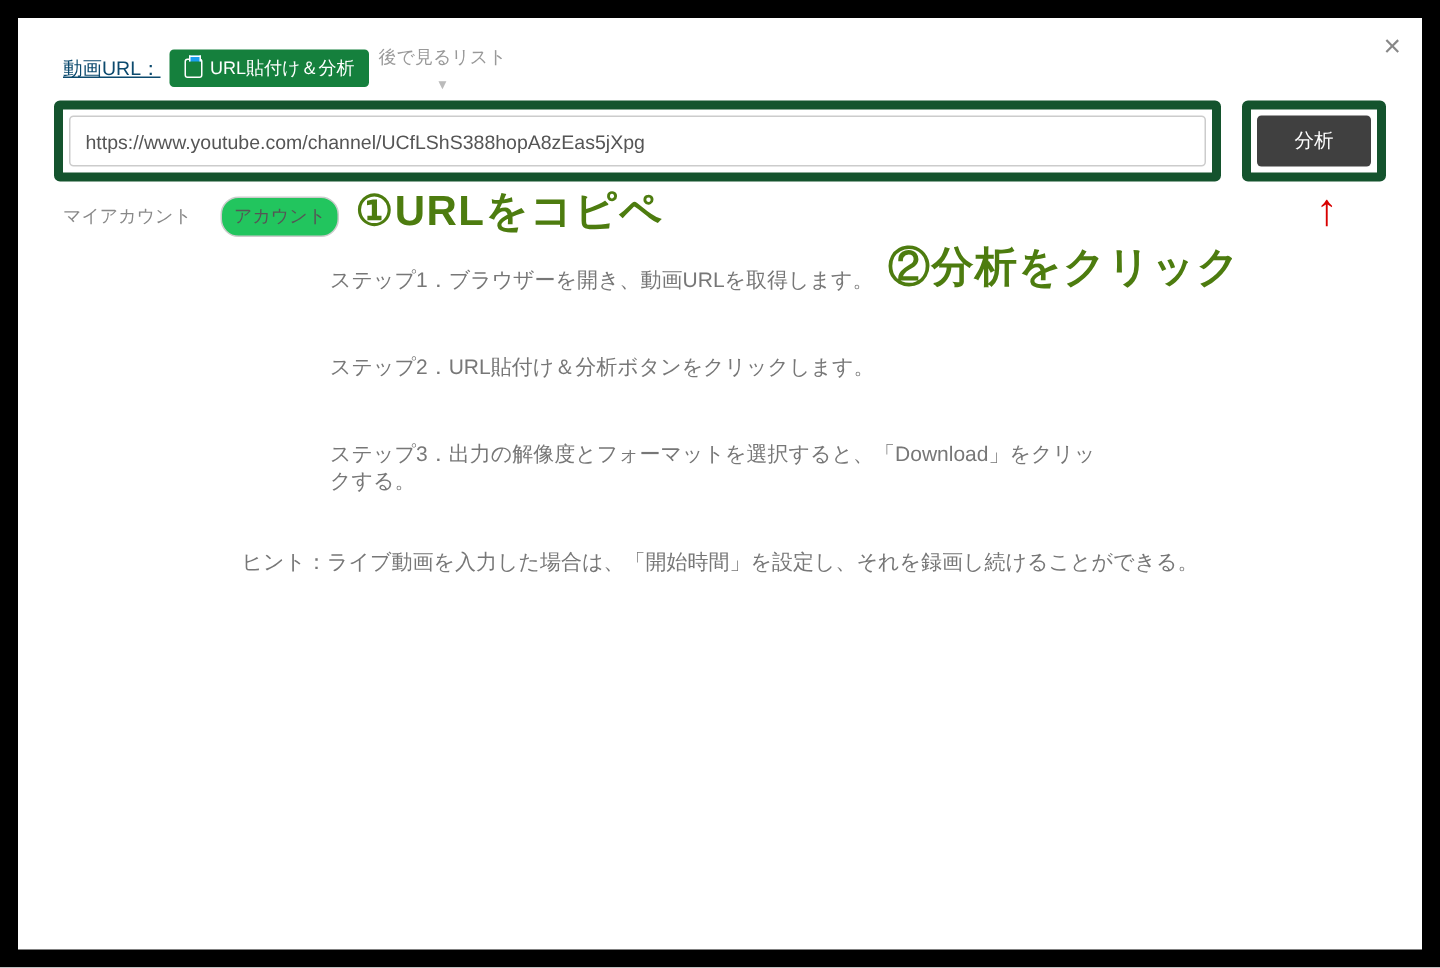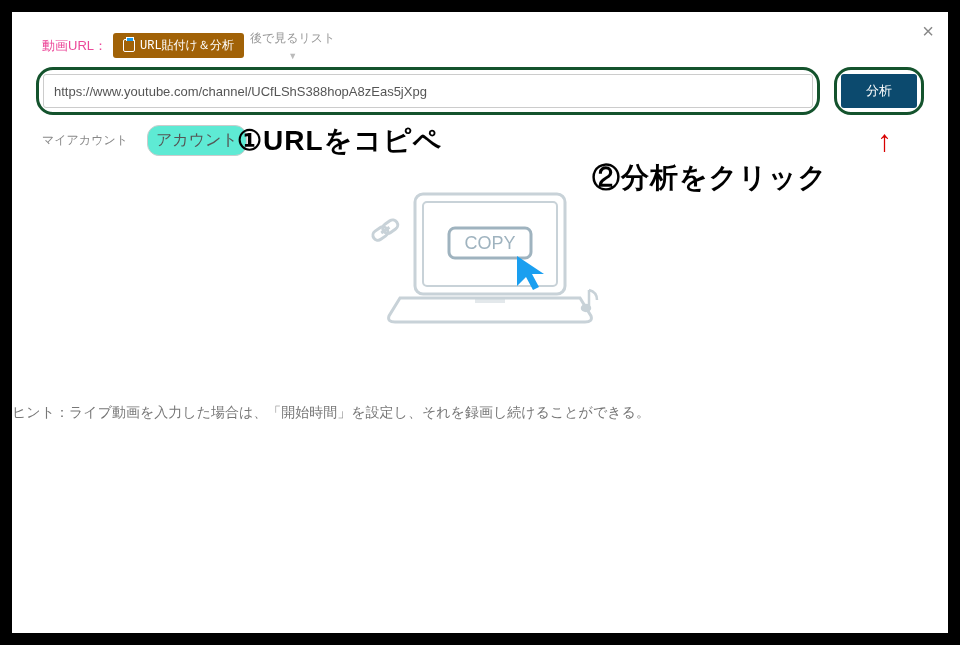--- a/index.html
+++ b/index.html
@@ -10,76 +10,76 @@
   .panel {
     width: 100%; height: 100%; background: #fff; position: relative;
   }
   .close-x {
     position: absolute; top: 8px; right: 14px; font-size: 20px; color: #888; cursor: pointer;
   }
   .topbar {
     display: flex; align-items: center; gap: 6px; padding: 18px 30px 6px 30px;
     font-size: 13px; color: #666;
   }
-  .topbar .label-url { color: #ec4899; font-weight: 500; }
+  .topbar .label-url { color: #0c4a6e; font-weight: 500; text-decoration: underline; }
   .paste-btn {
     display: inline-flex; align-items: center; gap: 5px;
-    background: #a16207; color: #fff; padding: 4px 10px; border-radius: 3px;
-    font-size: 12px; cursor: pointer; font-family: Liberation Mono, monospace;
+    background: #15803d; color: #fff; padding: 4px 10px; border-radius: 3px;
+    font-size: 12px; cursor: pointer;
   }
   .paste-btn .paste-ic { width: 12px; height: 13px; border: 1px solid #fff; border-radius: 2px; position: relative; }
   .paste-btn .paste-ic::before { content: ""; position: absolute; top: -3px; left: 2px; width: 6px; height: 3px; background: #1a9ff0; border: 1px solid #fff; border-bottom: none; }
   .later-list { color: #999; font-size: 12px; display: inline-flex; align-items: center; gap: 4px; cursor: pointer; flex-direction: column; }
   .later-list .tri { font-size: 9px; color: #bbb; }
 
   .input-row {
     display: flex; align-items: center; gap: 14px; padding: 0 24px; position: relative;
   }
   .url-box-wrap, .analyze-wrap {
-    border: 3px solid #14532d; border-radius: 17px; padding: 4px;
+    border: 6px solid #14532d; border-radius: 4px; padding: 4px;
   }
   .url-box-wrap { flex: 1; }
   .url-input {
     width: 100%; height: 34px; border: 1px solid #ccc; border-radius: 3px;
     padding: 0 10px; font-size: 13px; color: #555; outline: none;
   }
   .analyze-btn {
-    width: 76px; height: 34px; background: #0c4a6e; color: #fff; border: none;
+    width: 76px; height: 34px; background: #404040; color: #fff; border: none;
     border-radius: 3px; font-size: 13px; cursor: pointer;
   }
 
   .acct-row {
     padding: 10px 30px 0 30px; display: flex; align-items: center; gap: 19px;
     font-size: 12px; color: #888;
   }
   .acct-btn {
-    border: 1px solid #ccc; background: #5eead4; padding: 4px 8px; font-size: 16px;
+    border: 1px solid #ccc; background: #22c55e; padding: 4px 8px; font-size: 12px;
     color: #555; cursor: pointer; border-radius: 12px;
   }
 
   .annot {
-    position: absolute; color: #000000; font-weight: 800; font-size: 28px;
+    position: absolute; color: #4d7c0f; font-weight: 800; font-size: 28px;
     letter-spacing: 1px; white-space: nowrap; pointer-events: none;
   }
   .annot-arrow {
     position: absolute; color: #d80000; font-weight: 900; font-size: 30px; pointer-events: none;
   }
 
   .illus-wrap { width: 100%; text-align: center; padding: 30px 0 20px 0; }
   .illus { display: inline-block; }
 
   .steps {
     text-align: center; padding: 0 60px;
   }
   .steps p {
     color: #777; font-size: 14px; margin: 20px 0; text-align: left;
     display: inline-block; width: 520px;
   }
   .hint {
-    text-align: left; color: #777; font-size: 14px; margin-top: 34px;
+    text-align: center; color: #777; font-size: 14px; margin-top: 16px;
   }
 </style>
 </head>
 <body>
 
 <div class="frame">
   <div class="panel">
 
     <div class="close-x">×</div>
 
@@ -106,46 +106,23 @@
 
     <div class="acct-row">
       <span>マイアカウント</span>
       <button class="acct-btn">アカウント</button>
     </div>
 
     <div class="annot" style="top:110px; left:225px;">①URLをコピペ</div>
     <div class="annot-arrow" style="top:112px; left:865px;">↑</div>
     <div class="annot" style="top:147px; left:580px;">②分析をクリック</div>
 
-    <div class="illus-wrap">
-      <span class="illus">
-        <svg width="270" height="160" viewBox="0 0 270 160">
 
-          <g stroke="#c8d2d8" stroke-width="3" fill="none" transform="translate(26,48) rotate(-35)">
-            <rect x="0" y="0" width="16" height="10" rx="5"></rect>
-            <rect x="12" y="0" width="16" height="10" rx="5"></rect>
-            <line x1="9" y1="5" x2="19" y2="5"></line>
-          </g>
-
-          <rect x="70" y="8" width="150" height="100" rx="8" fill="none" stroke="#c8d2d8" stroke-width="3"></rect>
-          <rect x="78" y="16" width="134" height="84" rx="4" fill="none" stroke="#c8d2d8" stroke-width="2"></rect>
-
-          <rect x="104" y="42" width="82" height="30" rx="6" fill="none" stroke="#9fb3bf" stroke-width="3"></rect>
-          <text x="145" y="63" text-anchor="middle" font-family="sans-serif" font-size="18" fill="#9fb3bf">COPY</text>
-
-          <polygon points="172,70 172,100 181,91 188,104 194,101 187,88 199,88" fill="#1a9ff0"></polygon>
-
-          <path d="M55 112 L235 112 L246 130 Q248 136 240 136 L50 136 Q42 136 44 130 Z" fill="none" stroke="#c8d2d8" stroke-width="3"></path>
-          <rect x="130" y="112" width="30" height="5" fill="#c8d2d8" opacity="0.5"></rect>
-
-          <g stroke="#c8d2d8" stroke-width="2.5" fill="none" transform="translate(238,104)">
-            <path d="M6 0 Q 14 2 14 10 M6 0 L6 18"></path>
-            <ellipse cx="3" cy="18" rx="4" ry="3" fill="#c8d2d8"></ellipse>
-          </g>
-        </svg>
-      </span>
+    <div class="steps">
+      <p>ステップ1．ブラウザーを開き、動画URLを取得します。</p><br>
+      <p>ステップ2．URL貼付け＆分析ボタンをクリックします。</p><br>
+      <p>ステップ3．出力の解像度とフォーマットを選択すると、「Download」をクリックする。</p>
     </div>
-
 
     <div class="hint">ヒント：ライブ動画を入力した場合は、「開始時間」を設定し、それを録画し続けることができる。</div>
 
   </div>
 </div>
 
 </body></html>

